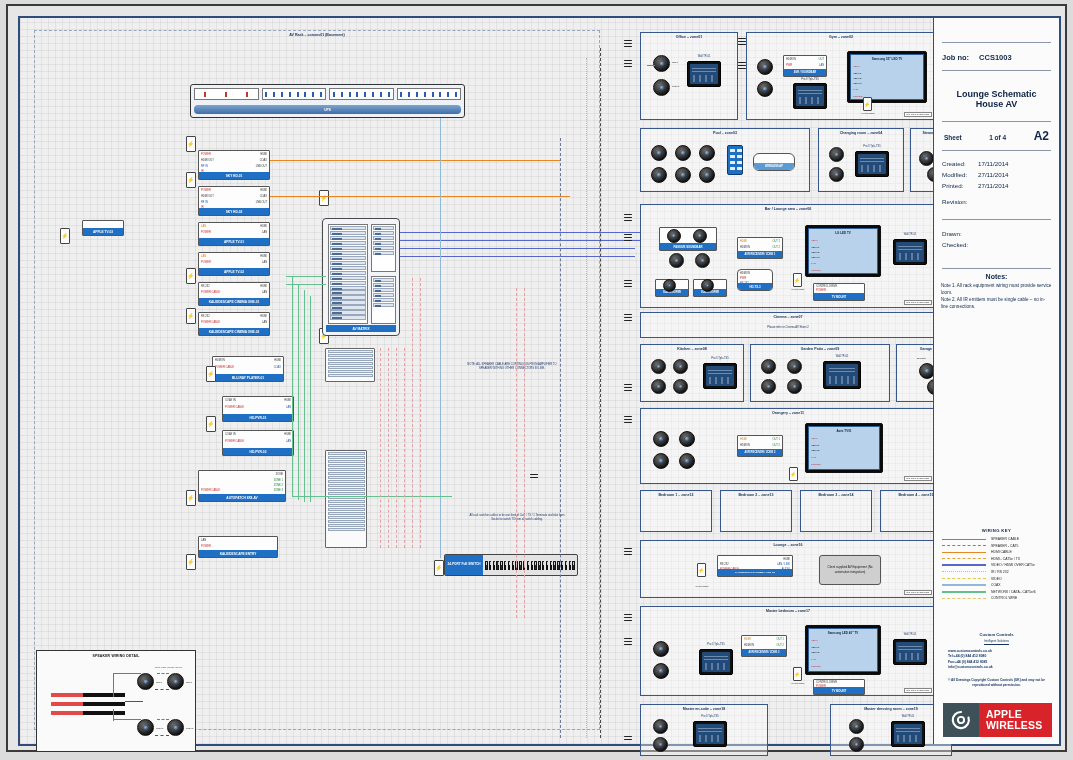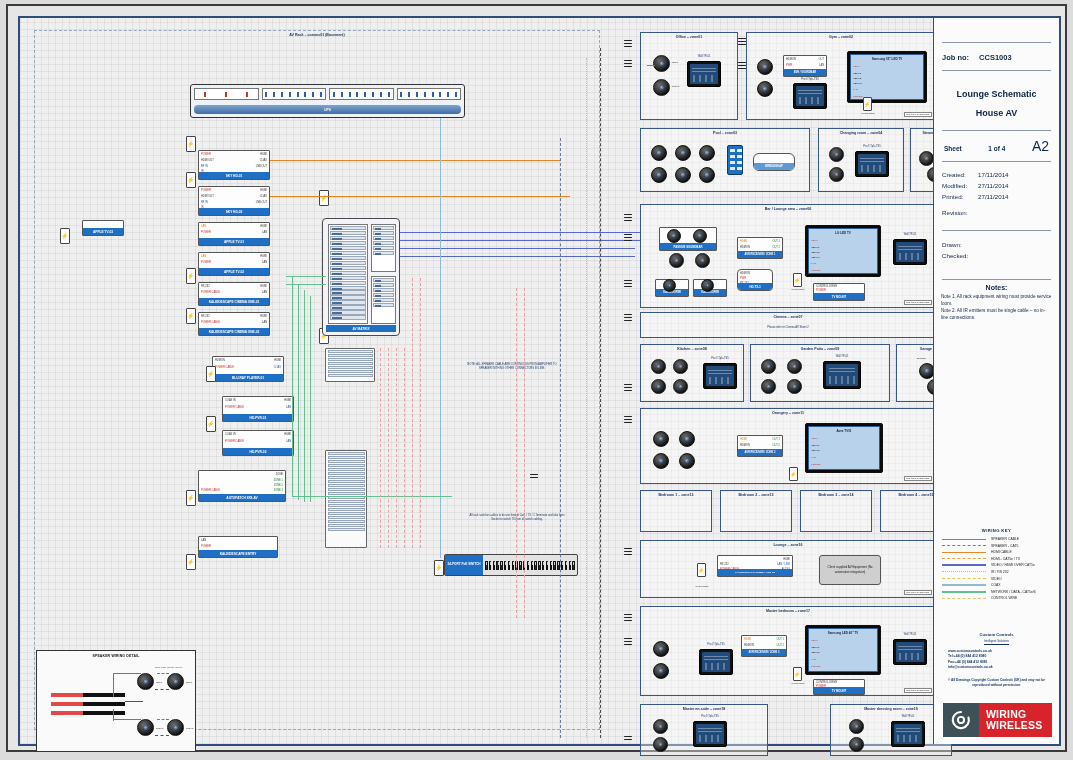--- a/index.html
+++ b/index.html
@@ -47,27 +47,27 @@
   .tb-job {
     display: flex; gap: 10px; align-items: baseline;
     font-weight: bold; font-size: 7.5px; padding: 6px 8px 4px 8px;
   }
   .tb-title {
     text-align: center; font-weight: bold; font-size: 9px;
     margin-top: 18px; color: #0d2346;
   }
   .tb-sub {
     text-align: center; font-weight: bold; font-size: 9px;
-    margin-top: 9px; color: #0d2346;
+    color: #0d2346;
   }
   .tb-sheet {
     display: flex; justify-content: space-between; align-items: baseline;
     font-size: 6.5px; padding: 3px 10px; font-weight: 600;
   }
-  .tb-sheet .sz { font-weight: normal; font-size: 14px; }
+  .tb-sheet .sz { font-weight: bold; font-size: 12px; }
   .tb-dates { padding: 4px 8px; line-height: 1.75; font-size: 6.2px; }
   .tb-dates .row { display: flex; }
   .tb-dates .k { width: 36px; }
   .tb-rev { padding: 2px 8px 0 8px; font-size: 6.2px; }
   .tb-drawn { padding: 4px 8px; line-height: 1.8; font-size: 6.2px; }
   .tb-notes-h {
     text-align: center; font-weight: bold; font-size: 7px; margin: 4px 0 3px 0;
   }
   .tb-notes { padding: 0 7px; font-size: 4.6px; line-height: 1.45; }
   .tb-notes p { margin: 0 0 1px 0; }
@@ -1186,21 +1186,21 @@
      </div>
 
      <div id="logo">
        <div class="lg-mark">
          <svg width="22" height="22" viewBox="0 0 24 24" aria-hidden="true">
            <path d="M12 3.2 A8.8 8.8 0 1 0 20.2 9.4" fill="none" stroke="#ffffff" stroke-width="2.3" stroke-linecap="round"></path>
            <circle cx="12" cy="12" r="3.4" fill="none" stroke="#ffffff" stroke-width="2.1"></circle>
          </svg>
        </div>
        <div class="lg-text">
-         <span>WIRING</span>
+         <span>APPLE</span>
          <span>WIRELESS</span>
        </div>
      </div>
    </div>
 
   </div>
  </div>
 </div>
 
 </body></html>

